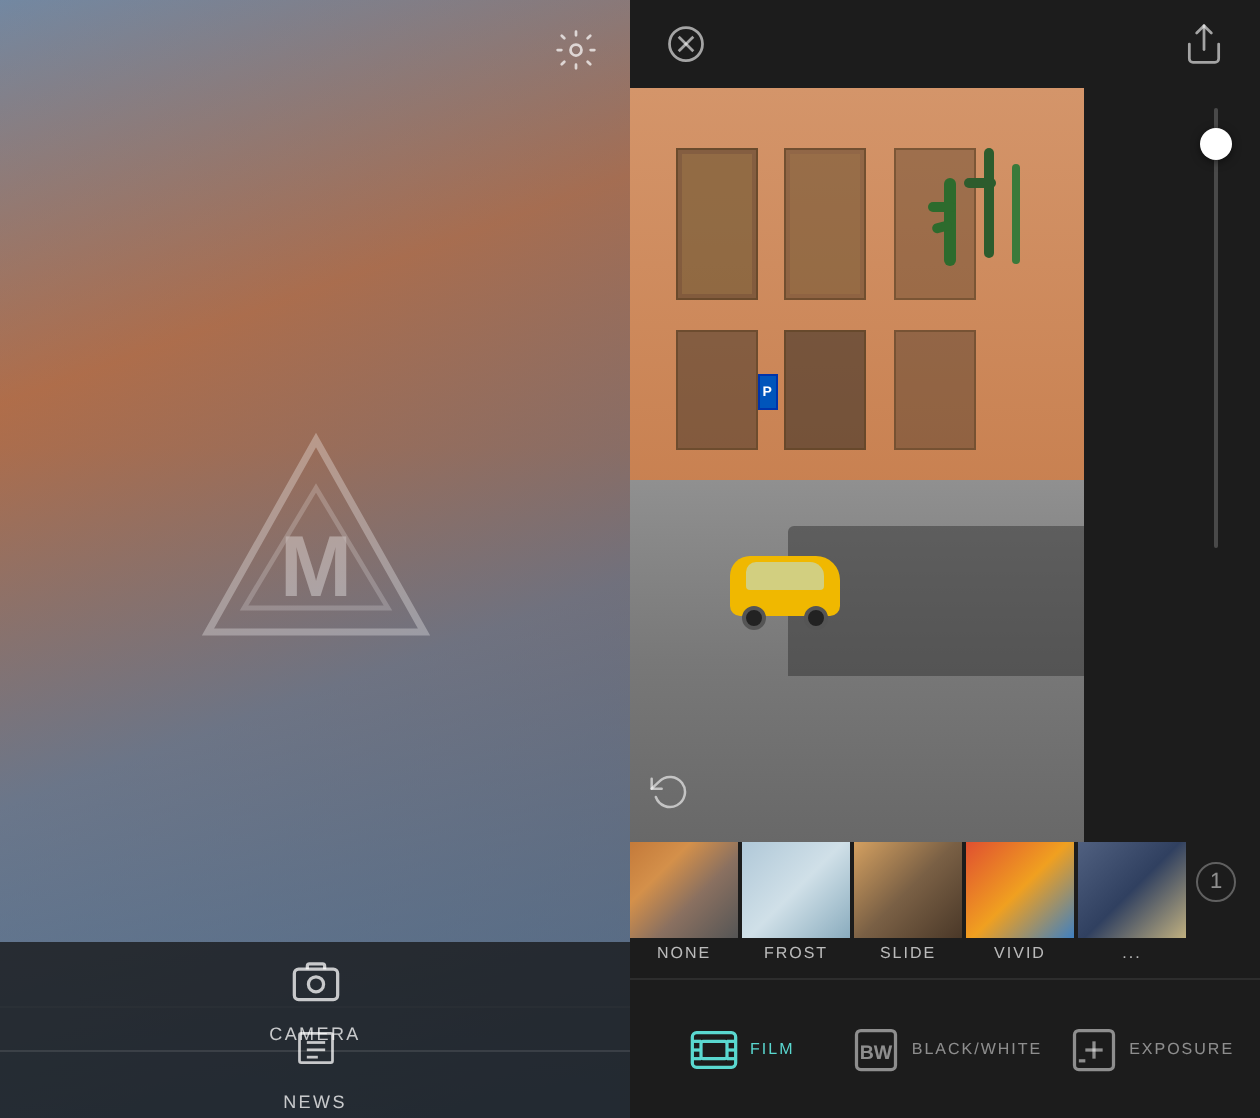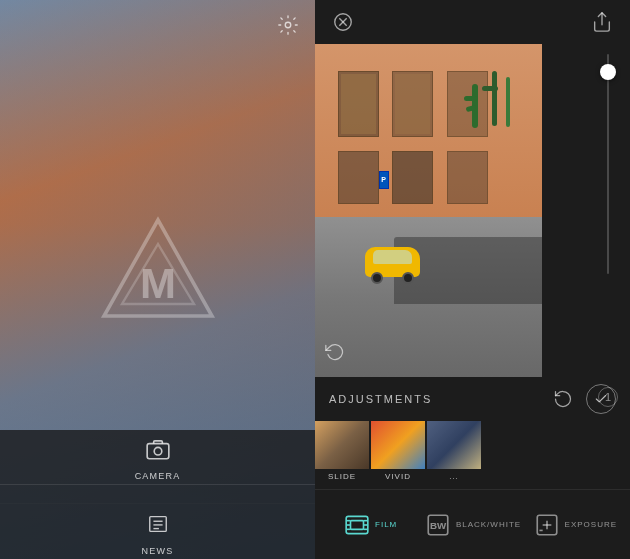--- a/index.html
+++ b/index.html
@@ -55,21 +55,21 @@
       height: 24px;
       color: rgba(255,255,255,0.7);
     }
     
     .bottom-nav {
       position: absolute;
       bottom: 0;
       left: 0;
       right: 0;
       display: flex;
-      height: 129px;
+      height: 88px;
       background: rgba(20,20,20,0.75);
     }
     .nav-item {
       flex: 1;
       display: flex;
       flex-direction: column;
       align-items: center;
       justify-content: center;
       gap: 6px;
       color: rgba(255,255,255,0.75);
@@ -465,36 +465,30 @@
     </div>
 
     <div class="rotate-icon">
       <svg viewBox="0 0 24 24" width="20" height="20">
         <path d="M1 4v6h6" fill="none" stroke="rgba(255,255,255,0.6)" stroke-width="1.5" stroke-linecap="round" stroke-linejoin="round"></path>
         <path d="M3.51 15a9 9 0 102.13-9.36L1 10" fill="none" stroke="rgba(255,255,255,0.6)" stroke-width="1.5" stroke-linecap="round" stroke-linejoin="round"></path>
       </svg>
     </div>
   </div>
 
-  <div class="adjustments-bar">
-    <span class="adj-label">ADJUSTMENTS</span>
-    <div class="adj-undo">
-      <svg viewBox="0 0 24 24" width="20" height="20">
-        <path d="M3 12a9 9 0 109-9 9 9 0 00-6.3 2.5L3 8" fill="none" stroke="rgba(255,255,255,0.6)" stroke-width="1.5" stroke-linecap="round" stroke-linejoin="round"></path>
-        <polyline points="3,3 3,8 8,8" fill="none" stroke="rgba(255,255,255,0.6)" stroke-width="1.5" stroke-linecap="round" stroke-linejoin="round"></polyline>
-      </svg>
-    </div>
-    <div class="adj-check">
-      <svg viewBox="0 0 24 24" width="14" height="14">
-        <polyline points="20,6 9,17 4,12" fill="none" stroke="rgba(255,255,255,0.7)" stroke-width="2" stroke-linecap="round" stroke-linejoin="round"></polyline>
-      </svg>
-    </div>
-  </div>
 
   <div class="filter-strip">
+    <div class="filter-item">
+      <div class="filter-thumb" style="background:linear-gradient(135deg,#c47a3a 0%,#d4904a 30%,#8a7060 60%,#555 100%);"></div>
+      <div class="filter-name">NONE</div>
+    </div>
+    <div class="filter-item">
+      <div class="filter-thumb frost"></div>
+      <div class="filter-name">FROST</div>
+    </div>
     <div class="filter-item">
       <div class="filter-thumb slide"></div>
       <div class="filter-name">SLIDE</div>
     </div>
     <div class="filter-item">
       <div class="filter-thumb vivid"></div>
       <div class="filter-name">VIVID</div>
     </div>
     <div class="filter-item">
       <div class="filter-thumb extra"></div>

